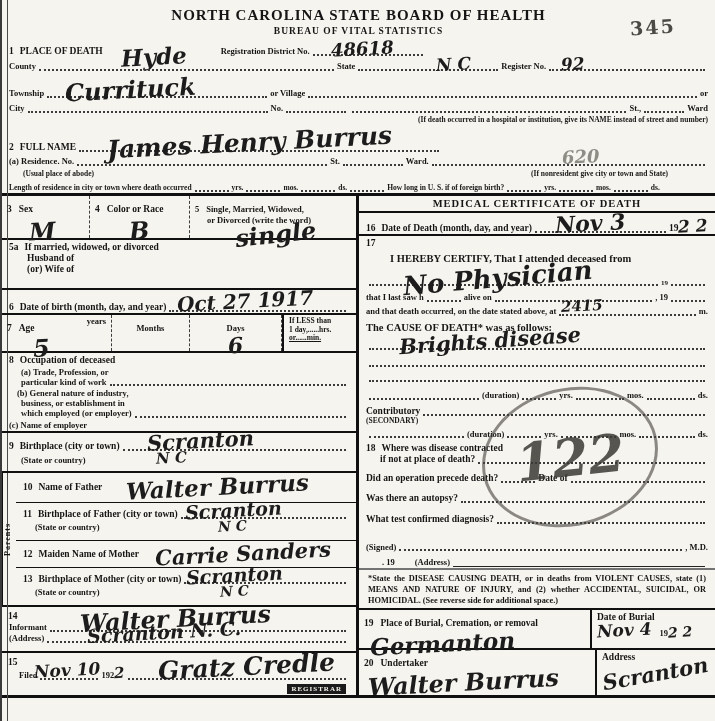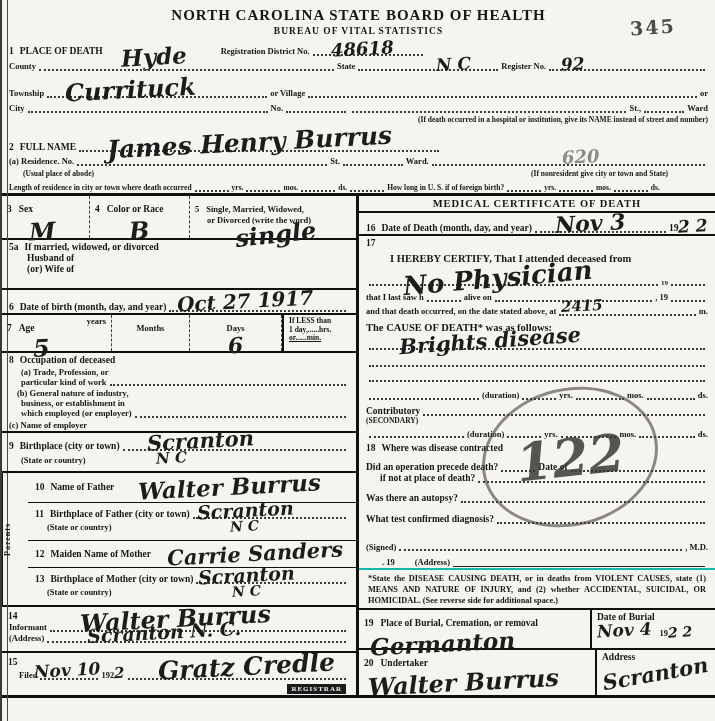--- a/index.html
+++ b/index.html
@@ -50,21 +50,21 @@
   .lrow{position:relative;padding:2px 0;}
   .numtl{position:absolute;left:6px;top:4px;}
   .cellrow{display:flex;}
   .cell{border-right:1px dashed #3c3c3c;padding:2px 5px;position:relative;}
   .cell:last-child{border-right:none;}
   .vertlab{writing-mode:vertical-rl;transform:rotate(180deg);font-size:8px;font-weight:700;
     text-align:center;border-right:1px solid #101010;width:14px;flex:0 0 14px;letter-spacing:1px;}
   .parents{display:flex;}
   .parents-rows{flex:1;display:flex;flex-direction:column;}
   .footnote{font-size:8.3px;font-weight:700;padding:4px 9px 2px 9px;white-space:normal;
-    line-height:1.3;text-align:justify;border-top:2px solid #14b8a6;}
+    line-height:1.3;text-align:justify;border-top:2px solid #737373;}
   .registrar{position:absolute;right:10px;bottom:1px;font-size:7px;font-weight:700;
     background:#1b1b1b;color:#f6f4ee;padding:1px 4px;letter-spacing:1px;}
   .circle122{
     position:absolute;left:122px;top:192px;width:178px;height:138px;
     border:3.5px solid rgba(72,70,66,.62);border-radius:50%;
     transform:rotate(-14deg);display:flex;align-items:center;justify-content:center;
   }
   .circle122 span{font-family:"DejaVu Serif",serif;font-style:italic;font-weight:700;
     font-size:52px;color:rgba(58,56,52,.85);transform:rotate(8deg);}
   .abs{position:absolute;}
@@ -274,21 +274,21 @@
           <span class="ld">
             <span class="hw" style="font-size:21px;left:24px;bottom:-2px;">Scranton</span>
           </span>
         </div>
         <div class="ln">
           <span class="p f8" style="margin-left:12px">(State or country)</span>
           <span class="hw" style="font-size:15px;margin-left:70px;">N C</span>
         </div>
       </div>
 
-      <div class="parents bb" style="height:134px;gap:12px;">
+      <div class="parents bb" style="height:134px;">
         <div class="vertlab">Parents</div>
         <div class="parents-rows">
           <div class="ln bb1" style="height:30px;align-items:center;">
             <span class="p f9">10</span>
             <span class="p f9 sp">Name of Father</span>
             <span class="hw" style="font-size:23px;margin-left:24px;">Walter Burrus</span>
           </div>
           <div class="lrow bb1" style="height:38px;">
             <div class="ln" style="margin-top:4px">
               <span class="p f9">11</span>
@@ -445,28 +445,28 @@
           <span class="ld"></span>
           <span class="p f8">ds.</span>
         </div>
       </div>
 
       <div class="lrow" style="height:94px;">
         <div class="ln">
             <span class="p f9">18</span>
           <span class="p f9 sp">Where was disease contracted</span>
           </div>
+        <div class="ln" style="margin-left:14px;">
+          <span class="p f9">if not at place of death?</span>
+          <span class="ld"></span>
+        </div>
         <div class="ln" style="margin-top:8px;">
           <span class="p f9">Did an operation precede death?</span>
           <span class="ld ldshort"></span>
           <span class="p f9">Date of</span>
-          <span class="ld"></span>
-        </div>
-        <div class="ln" style="margin-left:14px;">
-          <span class="p f9">if not at place of death?</span>
           <span class="ld"></span>
         </div>
         <div class="ln" style="margin-top:9px;">
           <span class="p f9">Was there an autopsy?</span>
           <span class="ld"></span>
         </div>
         <div class="ln" style="margin-top:10px;">
           <span class="p f9">What test confirmed diagnosis?</span>
           <span class="ld"></span>
         </div>

